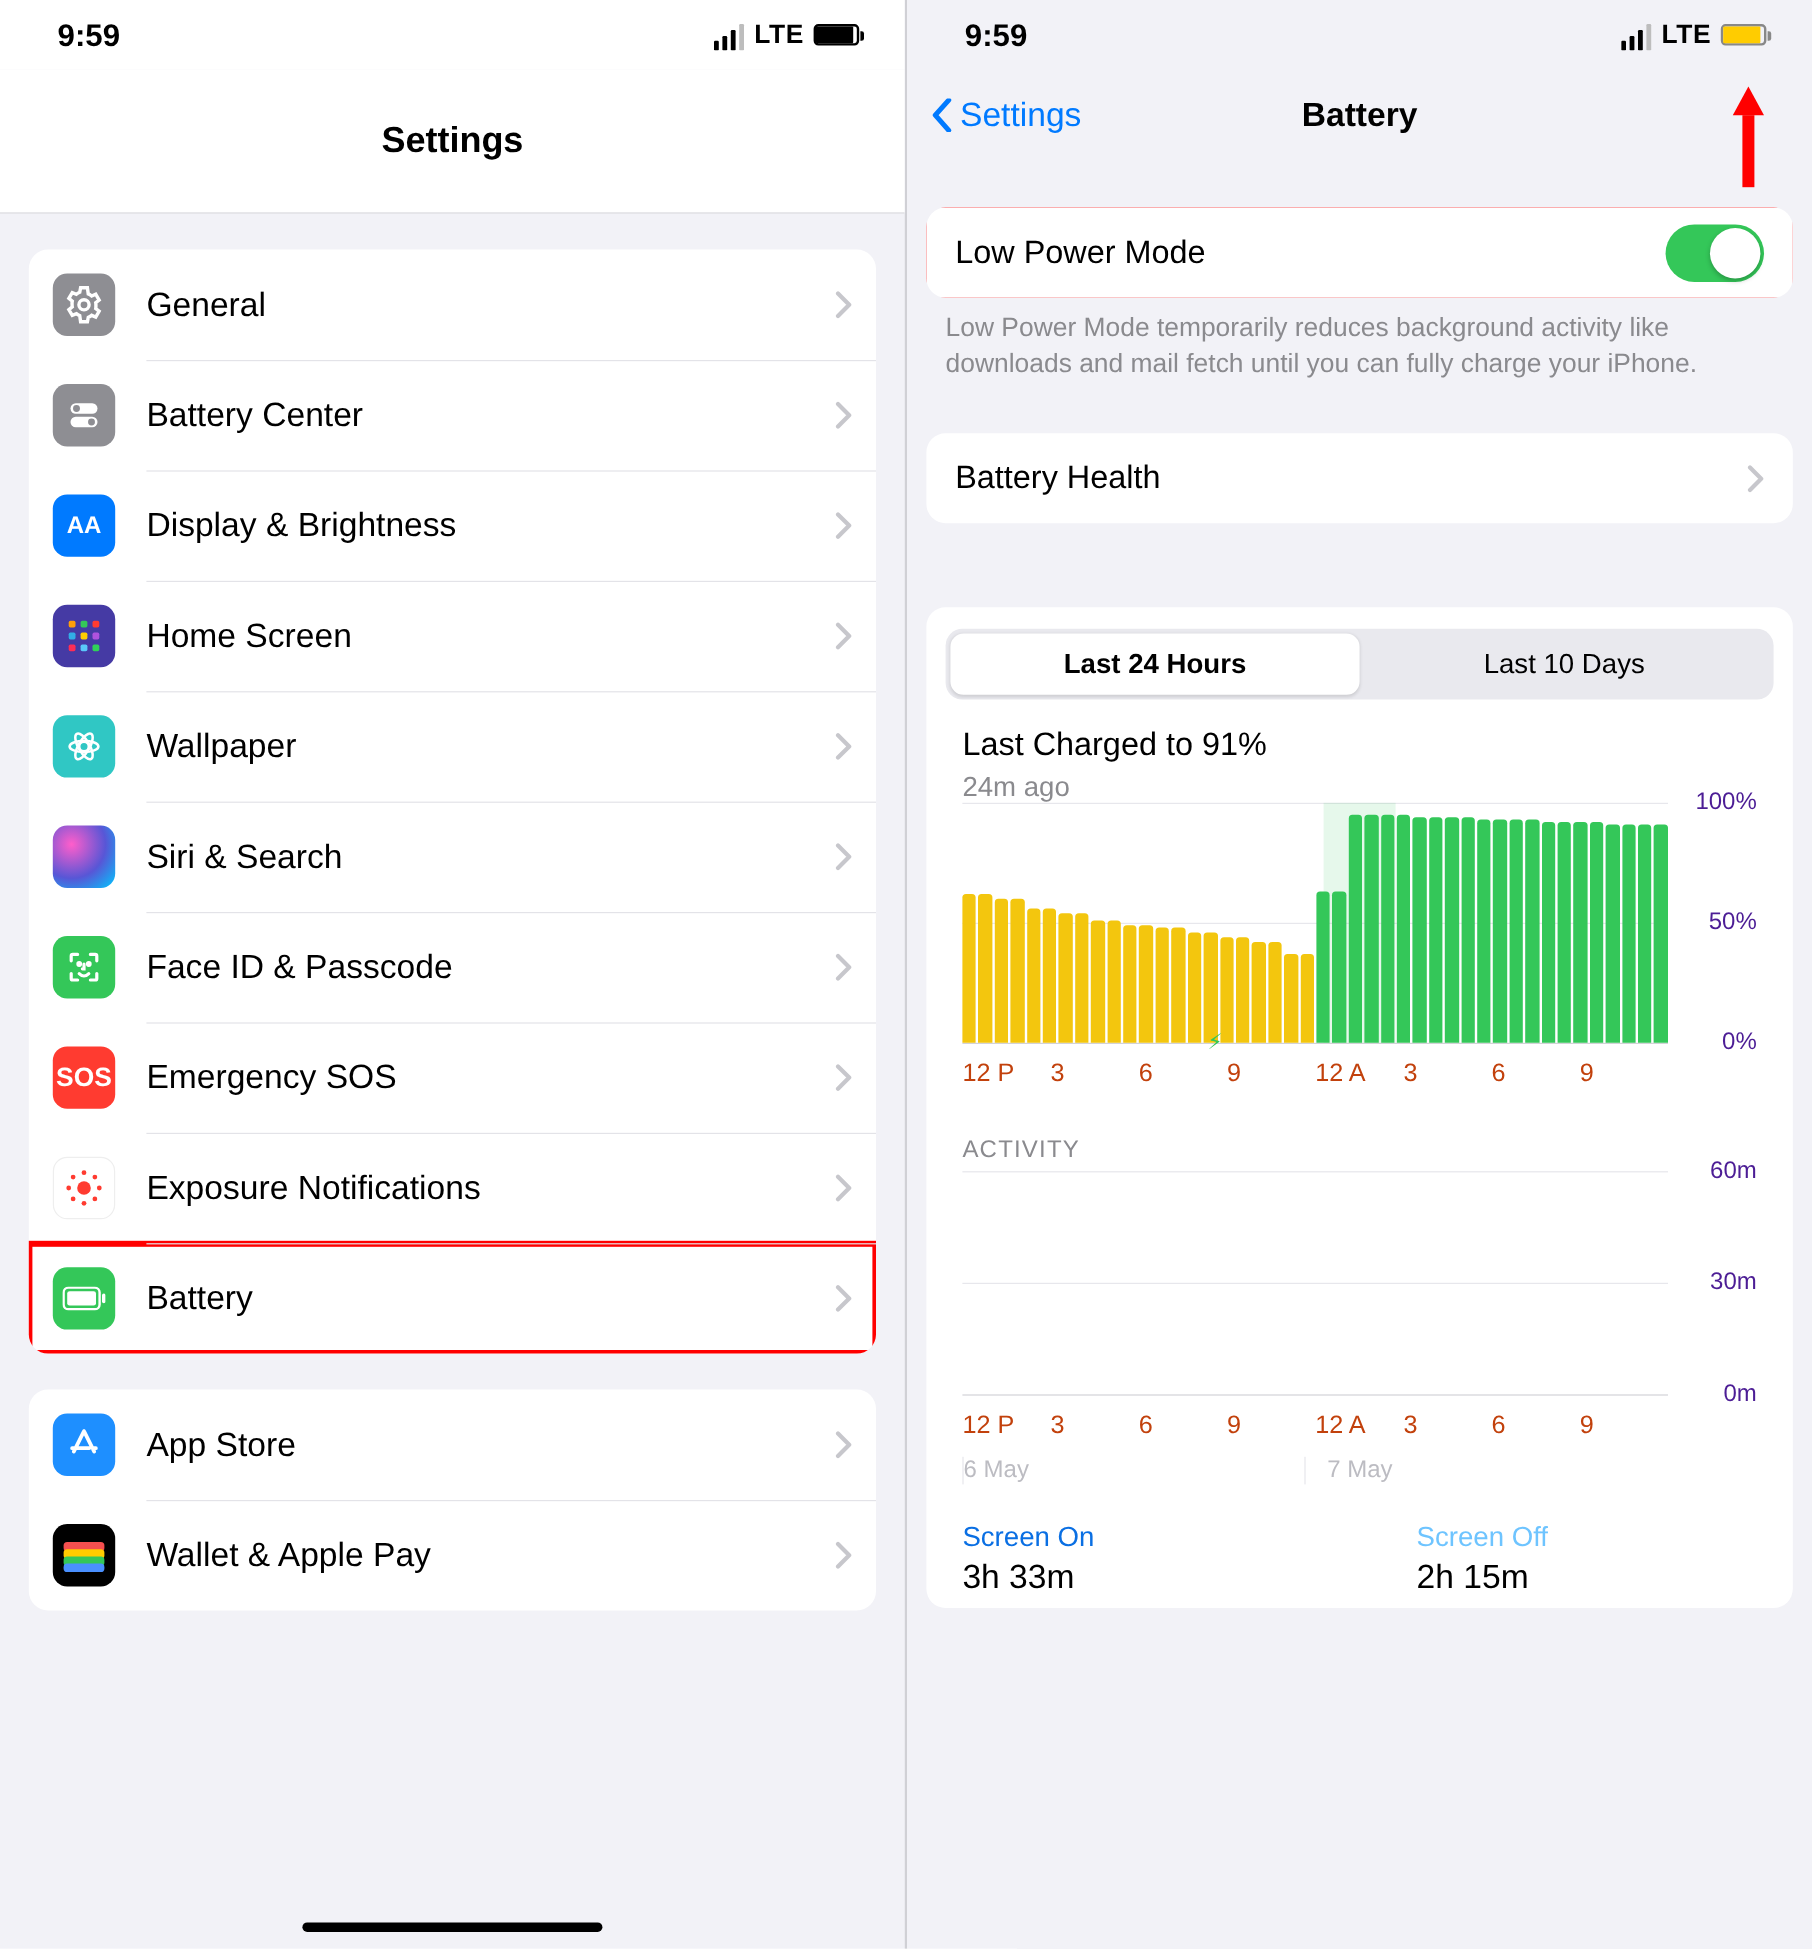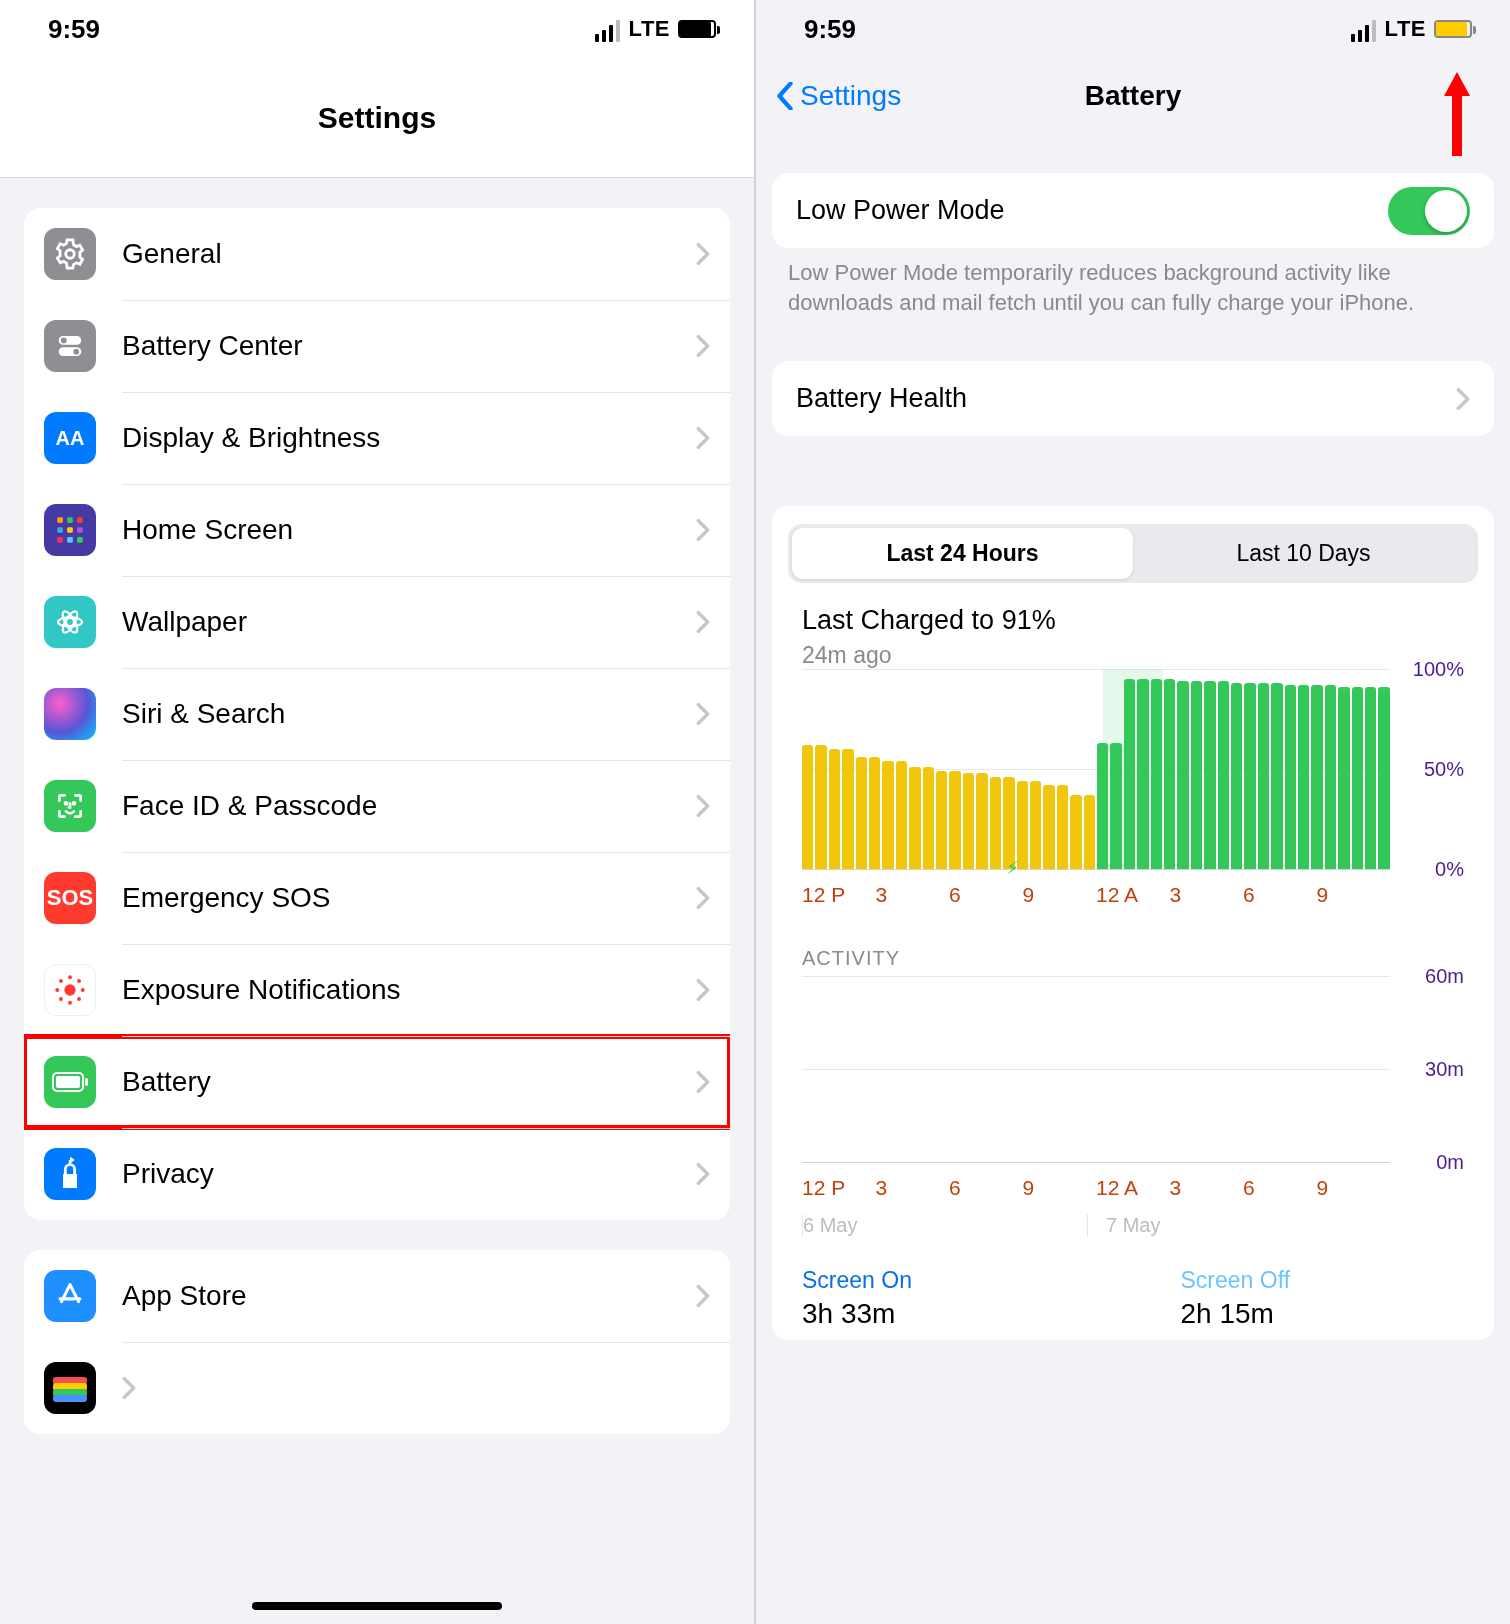--- a/index.html
+++ b/index.html
@@ -292,36 +292,20 @@
               <rect x="33" y="6" width="3" height="8" rx="1.5" fill="#fff"></rect>
             </svg>
           </div>
     <div class="lbl">Battery</div>
           <span class="chev">
             <svg viewBox="0 0 12 20">
               <polyline points="2,2 10,10 2,18" fill="none" stroke="currentColor" stroke-width="3" stroke-linecap="round" stroke-linejoin="round"></polyline>
             </svg>
           </span>
         </div>
-        <div class="row ">
-    <div class="ico ico-priv">
-            <svg width="28" height="34" viewBox="0 0 24 28" fill="#fff">
-              <path d="M6 14h12v12H6z"></path>
-              <path d="M8 14v-4a4 4 0 0 1 8 0v4" fill="none" stroke="#fff" stroke-width="2.4"></path>
-              <rect x="11" y="2" width="2" height="4"></rect>
-              <path d="M12 0l4 3-4 3z" transform="translate(0 -1)"></path>
-            </svg>
-          </div>
-    <div class="lbl">Privacy</div>
-          <span class="chev">
-            <svg viewBox="0 0 12 20">
-              <polyline points="2,2 10,10 2,18" fill="none" stroke="currentColor" stroke-width="3" stroke-linecap="round" stroke-linejoin="round"></polyline>
-            </svg>
-          </span>
-        </div>
       </div>
     <div class="list" id="g2">
         <div class="row ">
     <div class="ico ico-store">
             <svg width="34" height="34" viewBox="0 0 24 24" fill="none" stroke="#fff" stroke-width="2.2" stroke-linecap="round">
               <path d="M12 4l-6 12M12 4l6 12M5 14h10M17 14h2"></path>
             </svg>
           </div>
     <div class="lbl">App Store</div>
           <span class="chev">
@@ -332,20 +316,21 @@
         </div>
         <div class="row ">
     <div class="ico ico-wallet">
             <svg width="38" height="30" viewBox="0 0 38 30">
               <rect x="2" y="4" width="34" height="8" rx="3" fill="#f54f4f"></rect>
               <rect x="2" y="10" width="34" height="8" rx="3" fill="#ffcc00"></rect>
               <rect x="2" y="16" width="34" height="8" rx="3" fill="#34c759"></rect>
               <rect x="2" y="22" width="34" height="7" rx="3" fill="#4a90ff"></rect>
             </svg>
           </div>
+    <div class="lbl">Wallet &amp; Apple Pay</div>
           <span class="chev">
             <svg viewBox="0 0 12 20">
               <polyline points="2,2 10,10 2,18" fill="none" stroke="currentColor" stroke-width="3" stroke-linecap="round" stroke-linejoin="round"></polyline>
             </svg>
           </span>
         </div>
       </div>
 
     <div class="home-ind"></div>
   </div>

